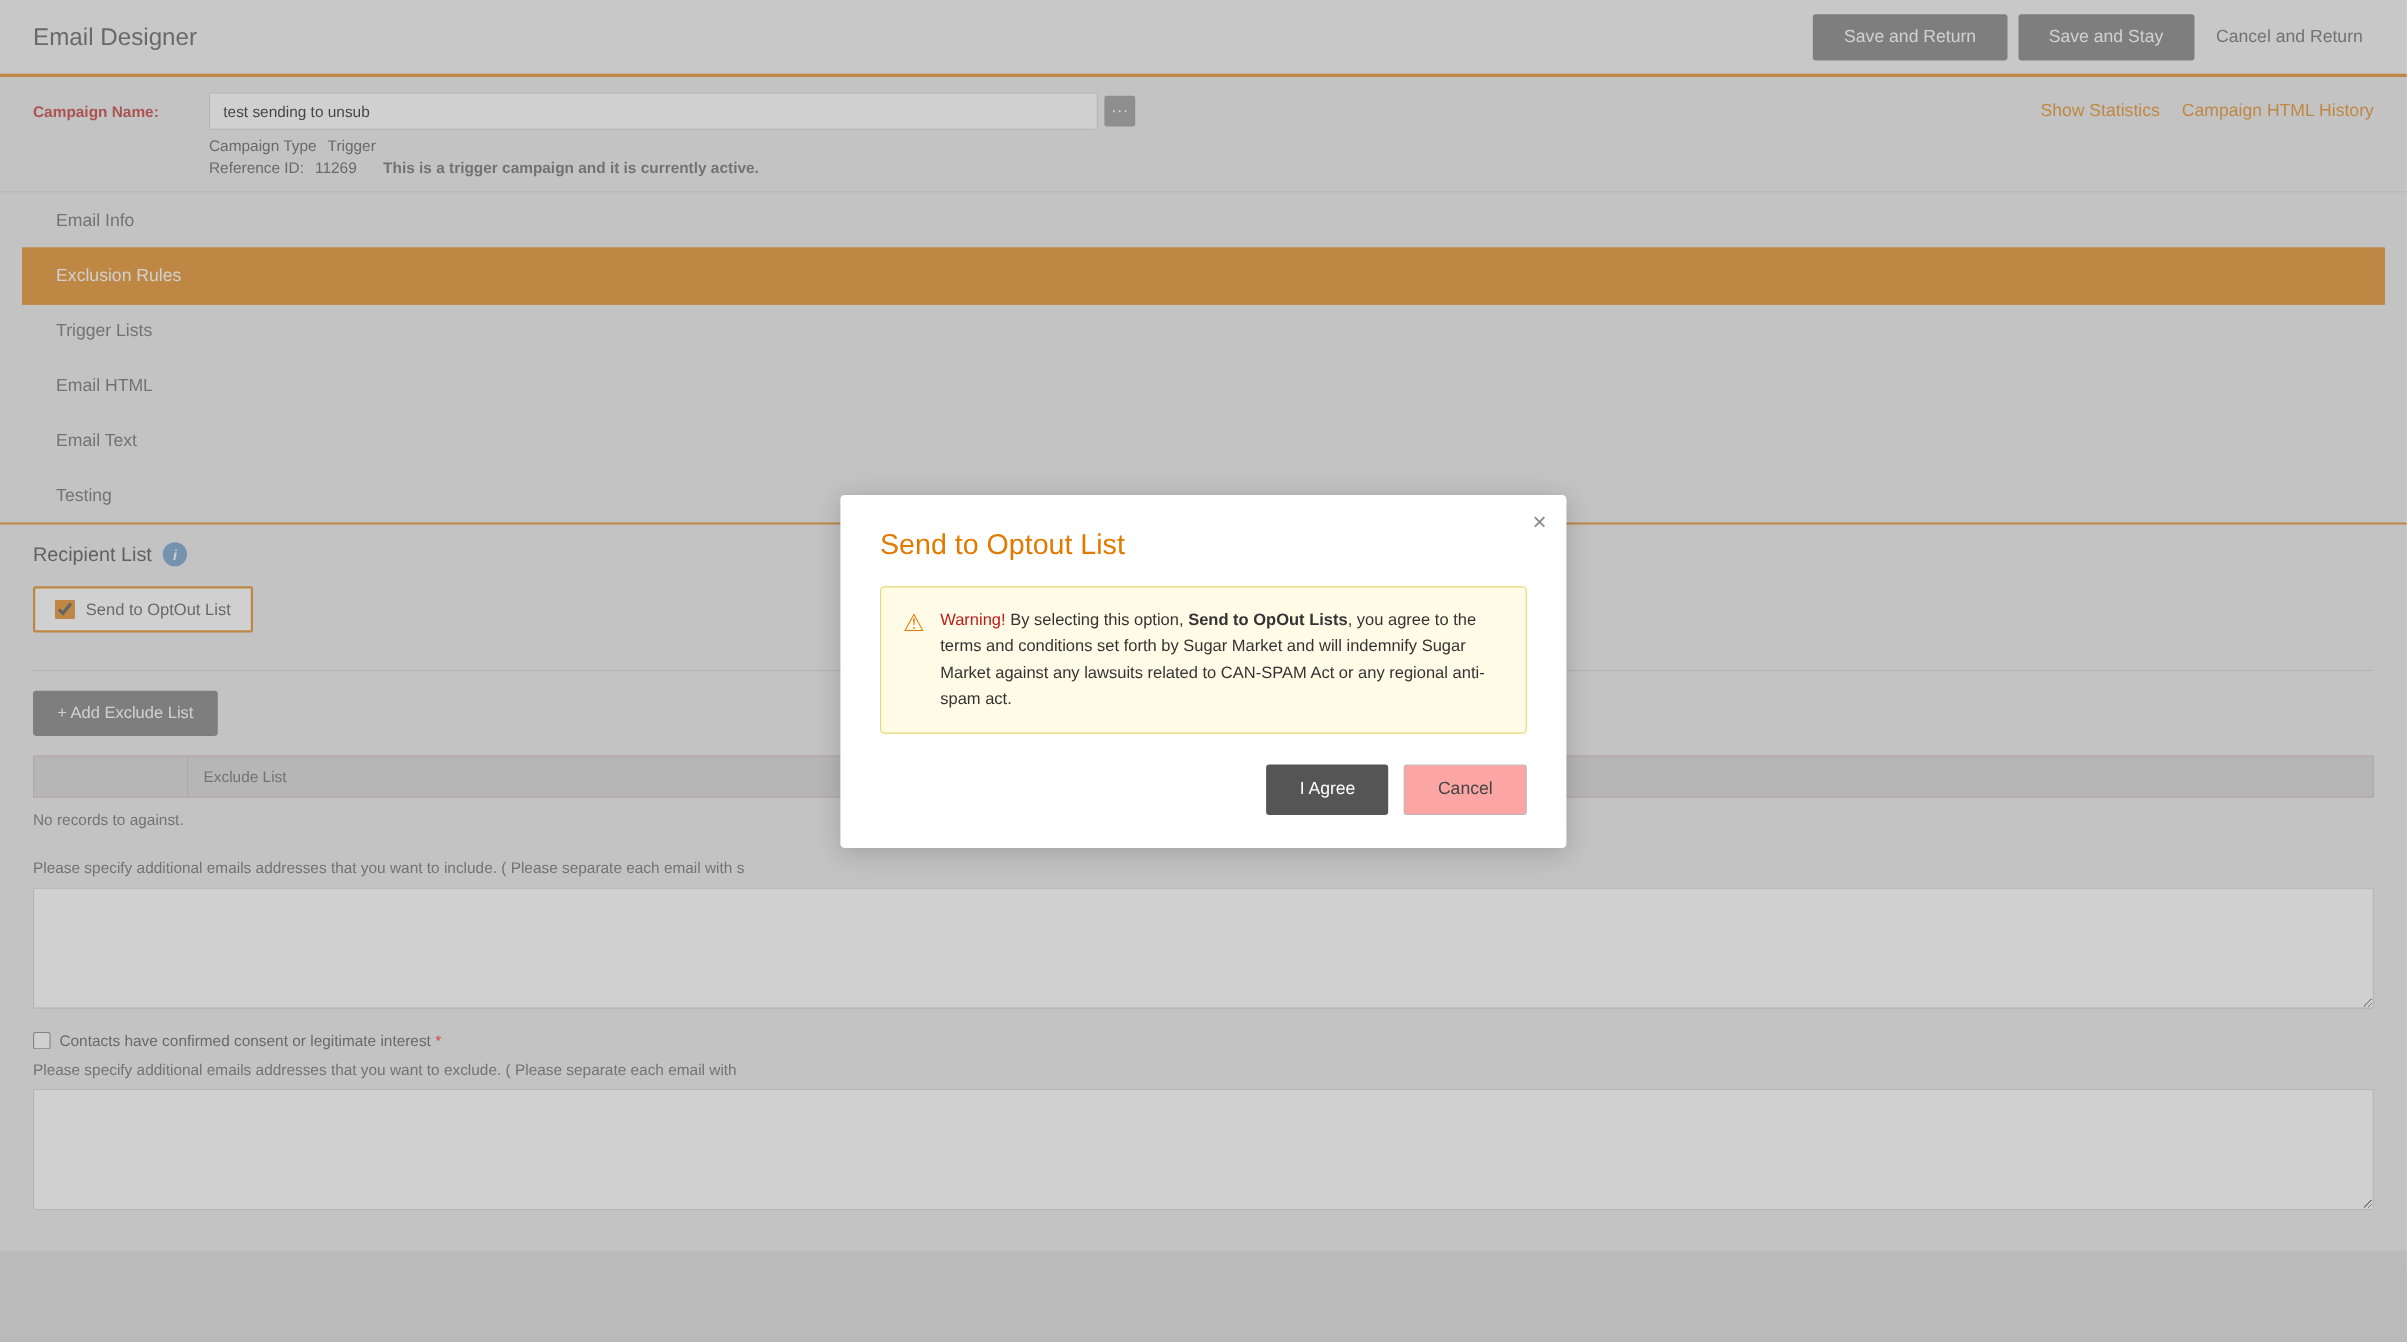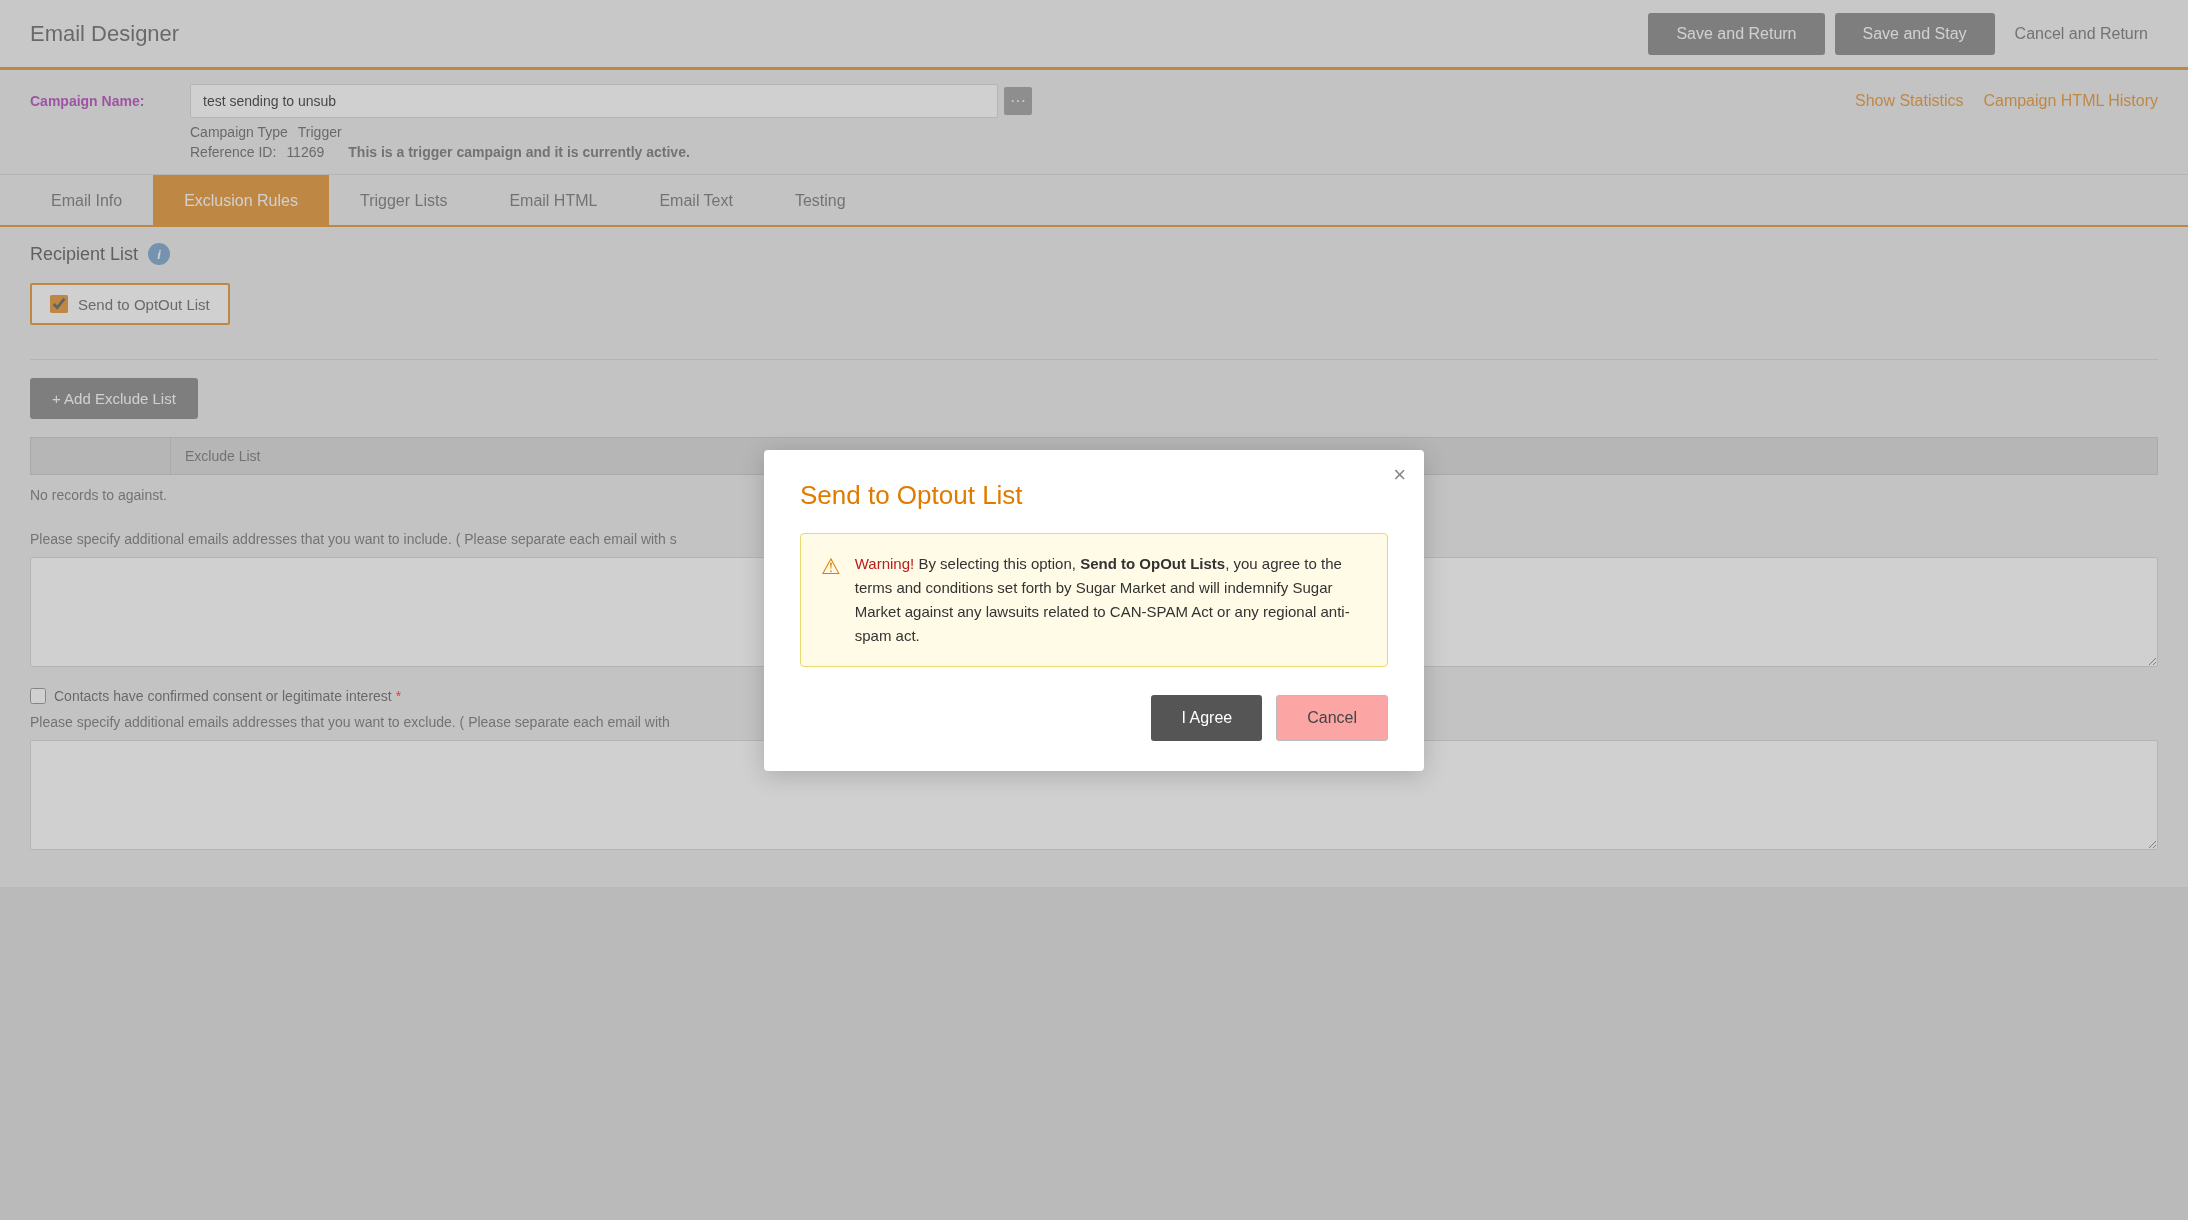--- a/index.html
+++ b/index.html
@@ -59,21 +59,21 @@
       border-bottom: 1px solid #ccc;
     }
     .campaign-row {
       display: flex;
       align-items: center;
       gap: 20px;
       margin-bottom: 6px;
     }
     .campaign-row:last-child { margin-bottom: 0; }
     .campaign-label {
-      color: #a21caf;
+      color: #b91c1c;
       font-weight: bold;
       font-size: 14px;
       min-width: 140px;
     }
     .campaign-input-wrap {
       display: flex;
       align-items: center;
       gap: 6px;
       flex: 1;
     }
@@ -123,20 +123,21 @@
       border-radius: 2px;
       cursor: pointer;
     }
 
     
     .tabs-bar {
       background: #e8e8e8;
       padding: 0 20px;
       display: flex;
       border-bottom: 2px solid #e07b00;
+      flex-direction: column;
     }
     .tab-item {
       padding: 16px 30px;
       font-size: 16px;
       cursor: pointer;
       color: #555;
       border: 1px solid transparent;
       margin-bottom: -2px;
     }
     .tab-item.active {

